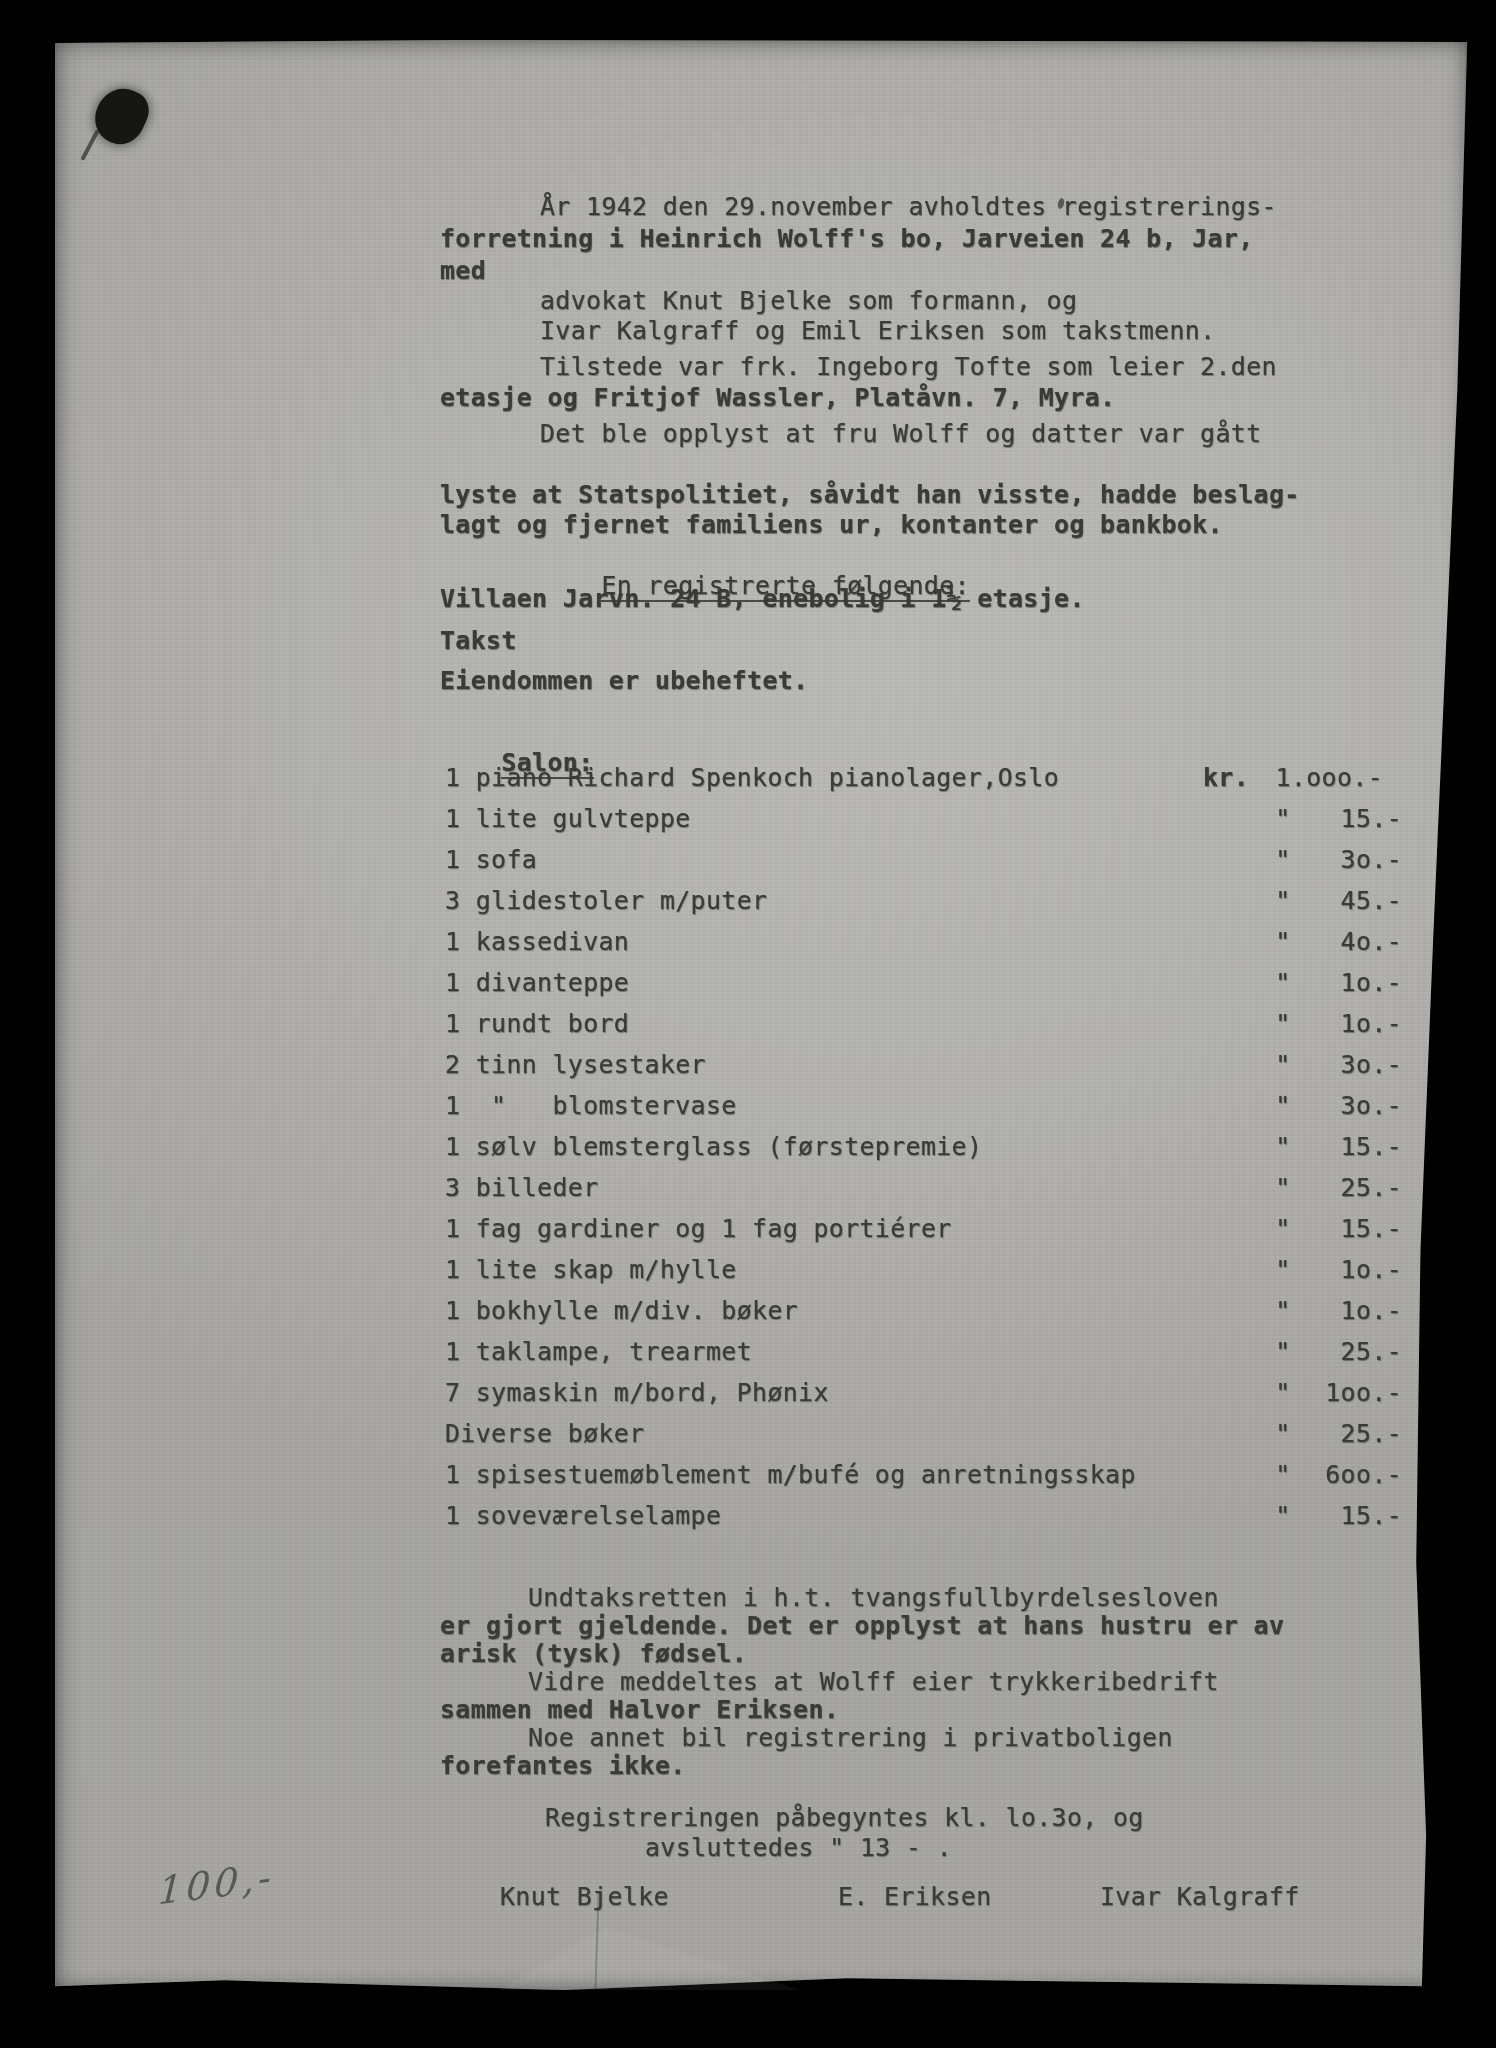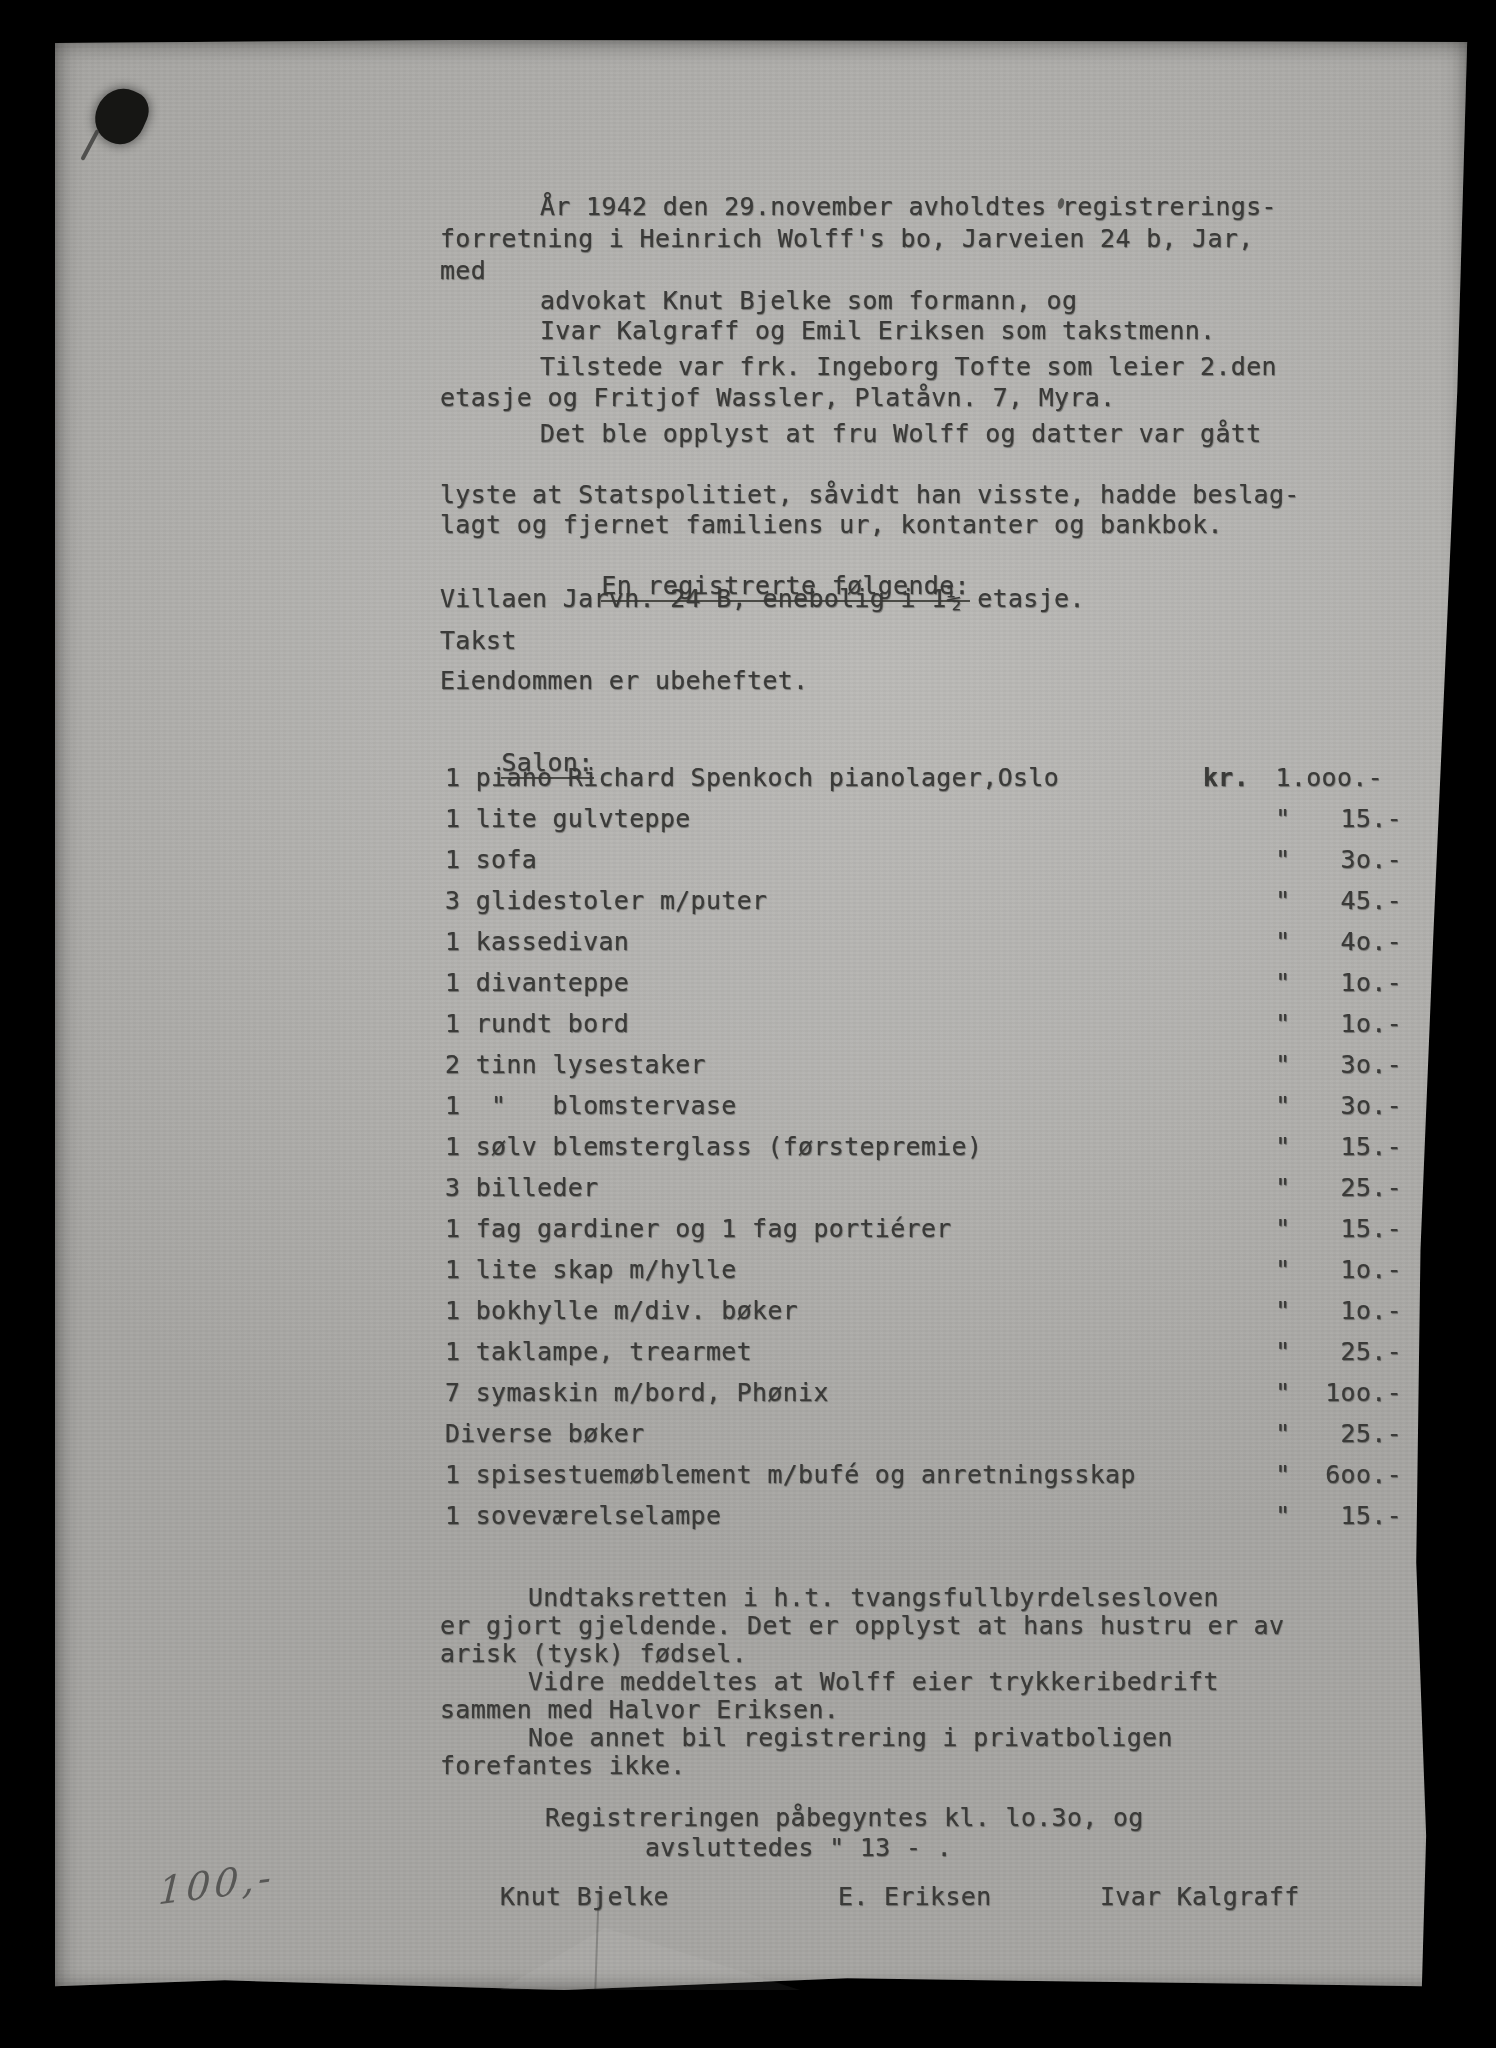--- a/index.html
+++ b/index.html
@@ -13,21 +13,21 @@
       radial-gradient(1100px 900px at 58% 32%, #bbbab7 0%, #b4b3b0 45%, #adacA9 72%, #a6a5a2 100%);
     box-shadow: inset -12px 0 22px -8px rgba(0,0,0,.35),
                 inset 0 -12px 20px -8px rgba(0,0,0,.30),
                 inset 12px 0 26px -9px rgba(0,0,0,.30),
                 inset 0 14px 22px -10px rgba(0,0,0,.22);
     clip-path: polygon(0% 0.15%, 28% 0%, 99.8% 0.1%, 99.1% 18%, 97.4% 46%, 96.5% 62%,
                        96.2% 78%, 96.9% 92%, 96.6% 99.7%, 56% 99.3%, 36% 99.9%, 12% 99.4%, 0% 99.7%);}
   
   .tl{position:absolute;white-space:pre;font-size:25px;line-height:25px;color:#3a3a38;
       letter-spacing:.3px;text-shadow:.6px .6px .9px rgba(45,45,43,.5), -.3px 0 .6px rgba(45,45,43,.28);}
-  .m{left:440px;} .i{left:540px;}
+  .m{left:440px;font-weight:bold;} .i{left:540px;}
   .ul{border-bottom:2px solid #4a4a45;}
   .row{position:absolute;left:0;top:0;width:1496px;height:0;}
   .desc{position:absolute;left:445px;}
   .cur{position:absolute;left:1268px;width:30px;text-align:center;}
   .cur-first{position:absolute;left:1203px;width:auto;text-align:left;font-weight:bold;}
   .amt{position:absolute;left:1230px;width:172px;text-align:right;}
   .amt-first{left:1213px;width:170px;}
   
   #blot{position:absolute;left:96px;top:88px;width:50px;height:56px;background:#161614;
         border-radius:62% 45% 55% 58%;transform:rotate(24deg);

